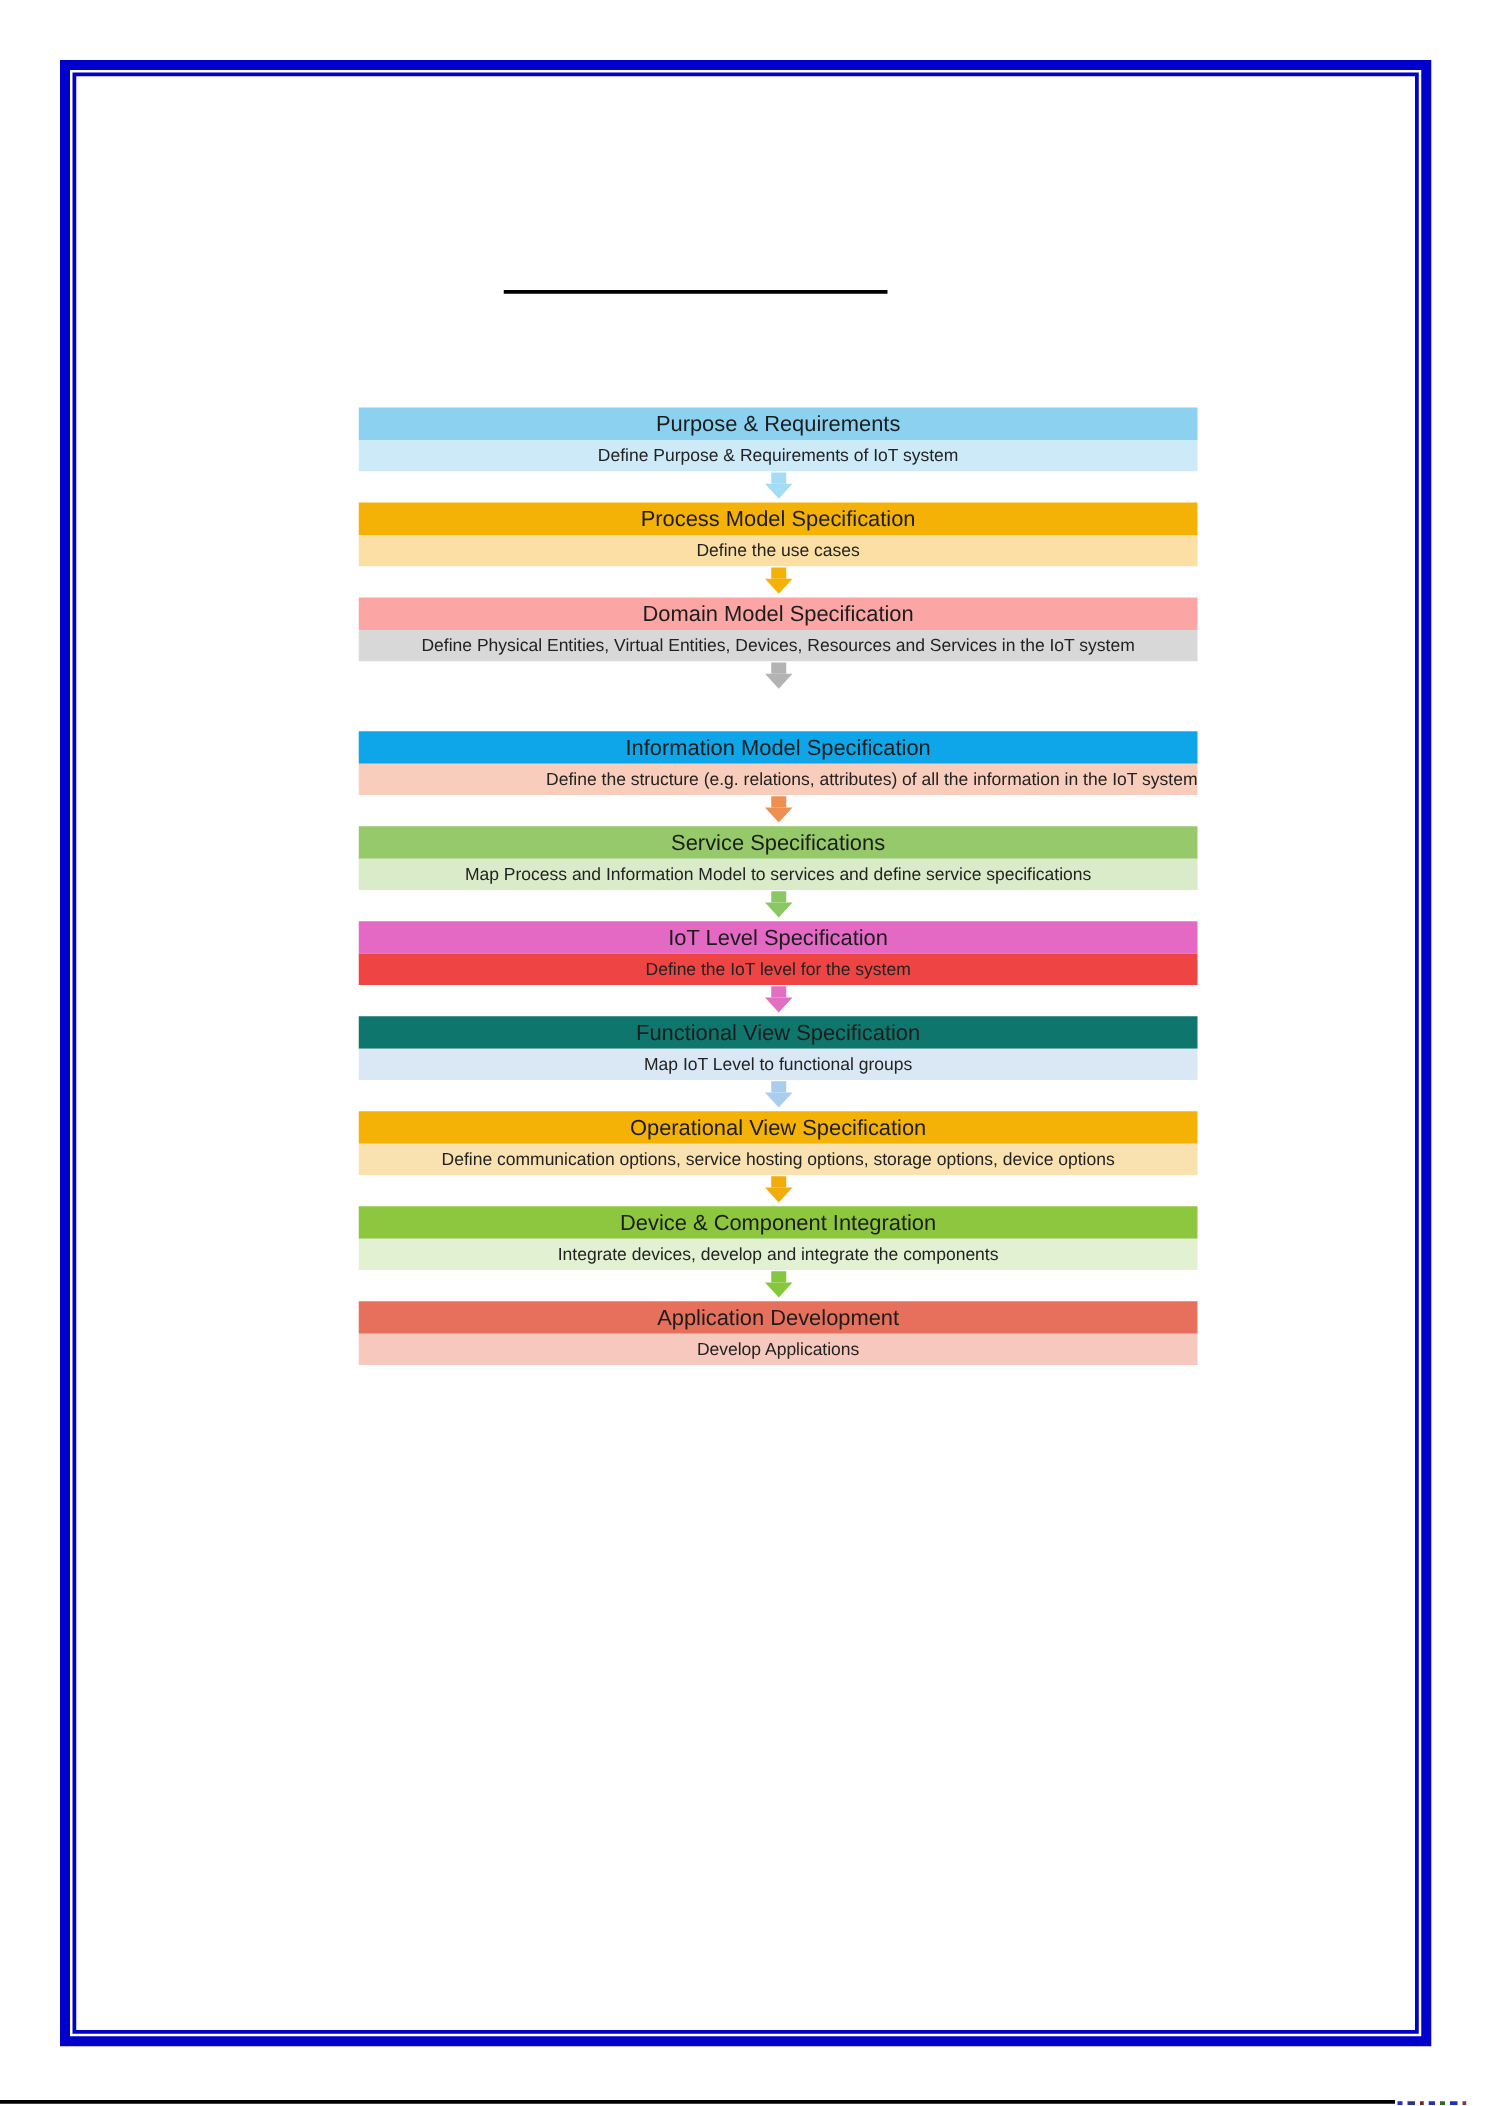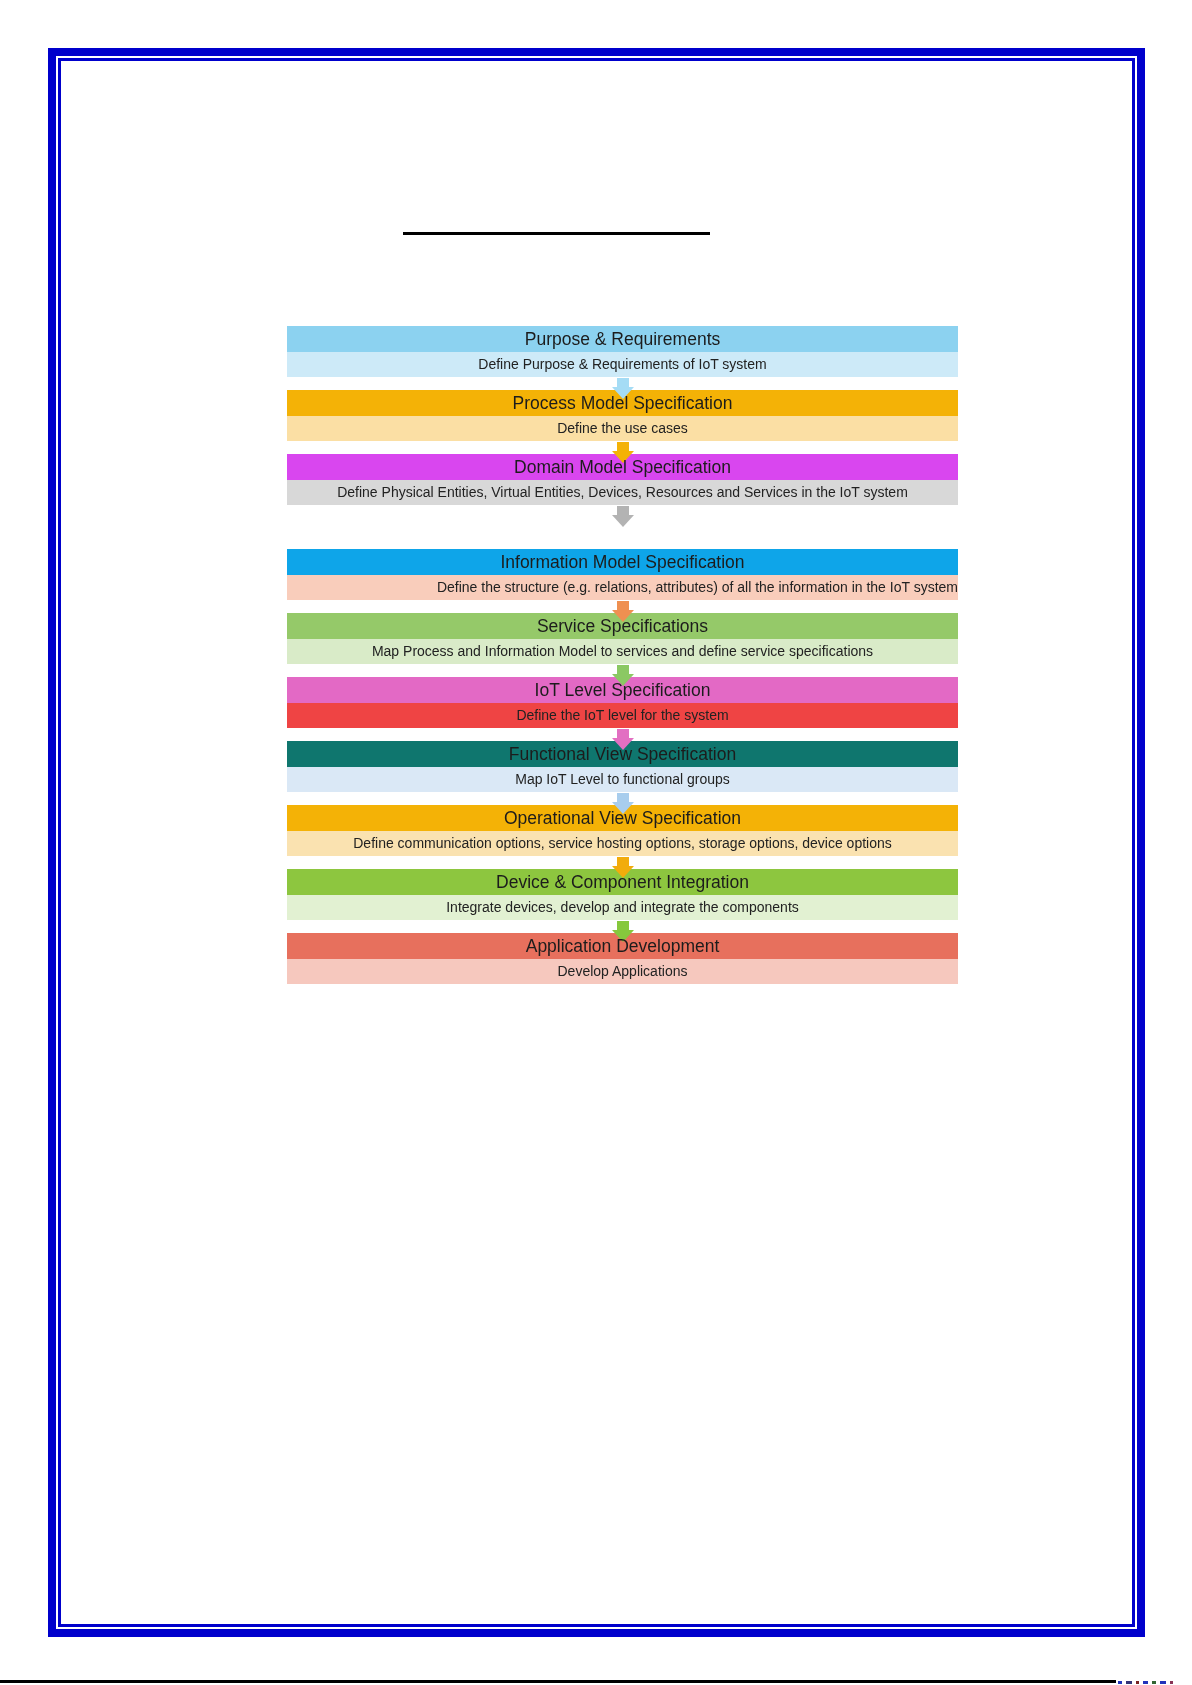--- a/index.html
+++ b/index.html
@@ -17,21 +17,21 @@
     border:3px solid #0000CC;
   }
   
   .title-underline{
     position:absolute;left:403px;top:232px;width:307px;height:3px;background:#000000;
   }
   
   .flow{
     position:absolute;left:287px;top:326px;width:671px;
   }
-  .step{height:64px;}
+  .step{height:76px;}
   .hdr{
     height:26px;line-height:26px;text-align:center;
     font-size:17.5px;color:#1c1c1c;white-space:nowrap;
   }
   .sub{
     height:25px;line-height:25px;text-align:center;
     font-size:14px;color:#222222;white-space:nowrap;
   }
   .arrowwrap{
     height:23.5px;display:flex;flex-direction:column;align-items:center;
@@ -92,21 +92,21 @@
     <div class="sub" style="background: rgb(251, 223, 164);">
       <span>Define the use cases</span>
     </div>
     <div class="arrowwrap">
       <div class="arrow-stem" style="background: rgb(244, 178, 6);"></div>
       <div class="arrow-head" style="border-top-color: rgb(244, 178, 6);"></div>
     </div>
   </div>
 
   <div class="step">
-    <div class="hdr" style="background: #d946ef;">
+    <div class="hdr" style="background: #fca5a5;">
       <span>Domain Model Specification</span>
     </div>
     <div class="sub" style="background: rgb(216, 216, 216);">
       <span>Define Physical Entities, Virtual Entities, Devices, Resources and Services in the IoT system</span>
     </div>
     <div class="arrowwrap">
       <div class="arrow-stem" style="background: rgb(179, 179, 179);"></div>
       <div class="arrow-head" style="border-top-color: rgb(179, 179, 179);"></div>
     </div>
   </div>

